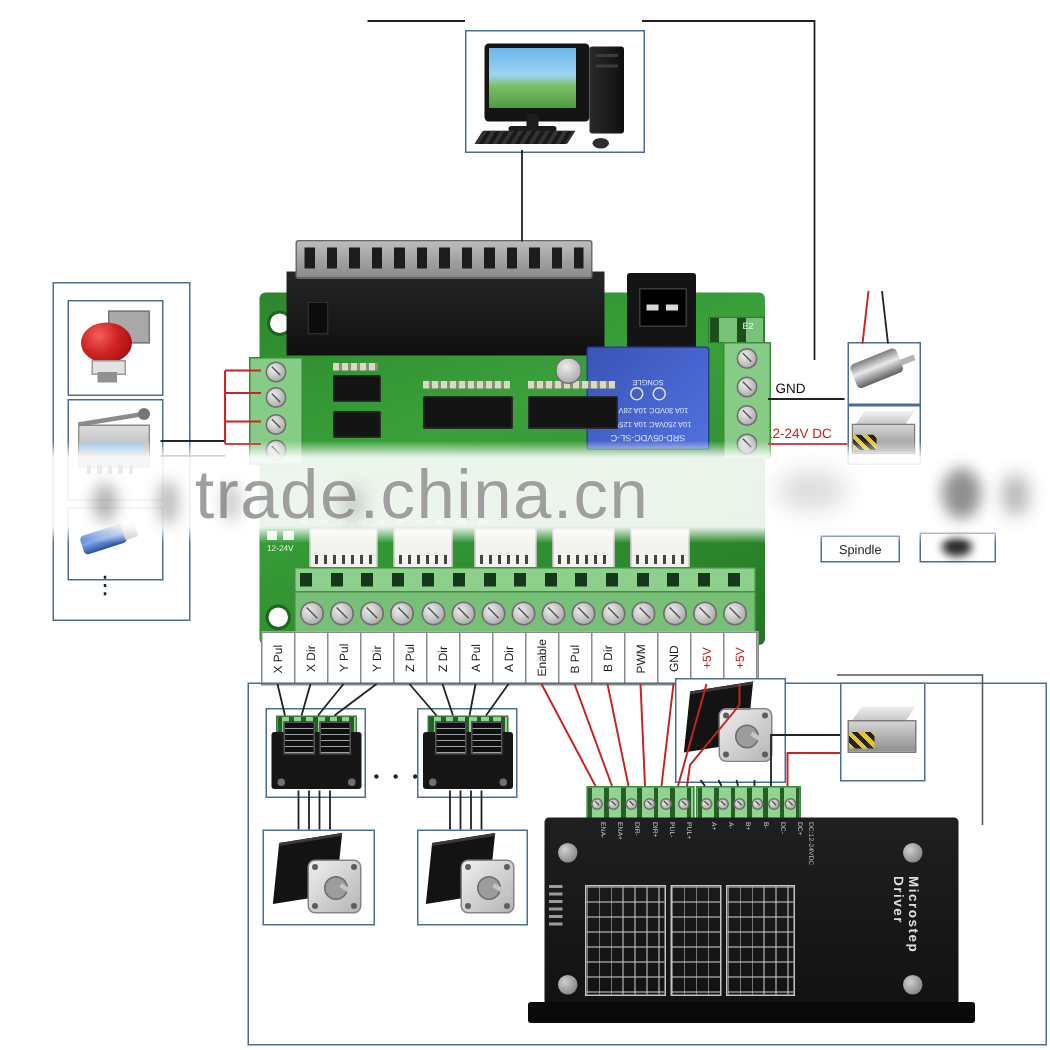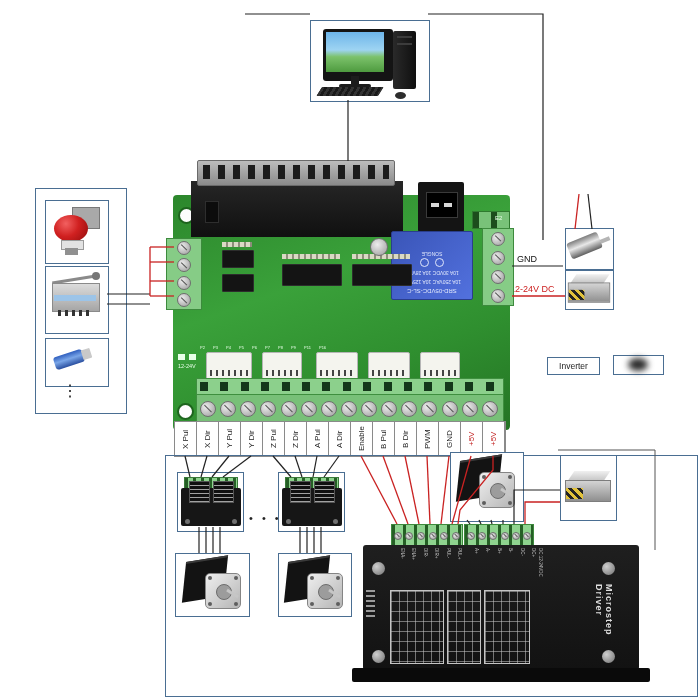--- a/index.html
+++ b/index.html
@@ -200,21 +200,21 @@
   <div class="obox" style="left:565px;top:270px;width:47px;height:38px;">
     <div style="position:absolute;left:-2px;top:-3px;transform:scale(.92);" class="psu">
       <div class="p-top"></div>
       <div class="p-body"></div>
       <div class="p-stripes"></div>
     </div>
   </div>
   <div class="lbl" style="left:517px;top:254px;">GND</div>
   <div class="lbl red" style="left:510px;top:284px;">12-24V DC</div>
   <div class="obox" style="left:547px;top:357px;width:51px;height:16px;">
-    <div class="invtext">Inverter</div>
+    <div class="invtext">Spindle</div>
   </div>
   <div class="obox" style="left:613px;top:355px;width:49px;height:18px;">
     <div class="blurblob" style="left:14px;top:2px;width:20px;height:13px;background:#2b2b2b;filter:blur(3px);"></div>
   </div>
 
   <div id="board">
     <div class="hole" style="left:5px;top:12px;"></div>
     <div class="hole" style="left:316px;top:18px;"></div>
     <div class="hole" style="left:4px;top:208px;"></div>
 
@@ -498,13 +498,23 @@
       <polyline points="361,456 397,524"></polyline>
         <polyline points="383,456 408,524"></polyline>
       <polyline points="405,456 419,524"></polyline>
         <polyline points="427,456 430,524"></polyline>
       <polyline points="449,456 441,524"></polyline>
         <polyline points="471,456 452,524"></polyline>
       <polyline points="493,456 493,470 460,510 458,524"></polyline>
     </g>
   </svg>
 
+  <div id="wmband">
+    <span id="wmtext">trade.china.cn</span>
+    <span class="blurblob" style="left:62px;top:28px;width:16px;height:26px;background:#555;filter:blur(5px);opacity:.45;"></span>
+    <span class="blurblob" style="left:105px;top:26px;width:14px;height:30px;background:#555;filter:blur(5px);opacity:.4;"></span>
+    <span class="blurblob" style="left:148px;top:28px;width:12px;height:26px;background:#666;filter:blur(5px);opacity:.35;"></span>
+    <span class="blurblob" style="left:228px;top:30px;width:14px;height:24px;background:#666;filter:blur(6px);opacity:.3;"></span>
+    <span class="blurblob" style="left:518px;top:20px;width:46px;height:26px;background:#888;filter:blur(8px);opacity:.3;"></span>
+    <span class="blurblob" style="left:628px;top:18px;width:26px;height:34px;background:#333;filter:blur(5px);opacity:.55;"></span>
+    <span class="blurblob" style="left:668px;top:22px;width:18px;height:28px;background:#444;filter:blur(6px);opacity:.4;"></span>
+  </div>
 </div>
 
 </body></html>

